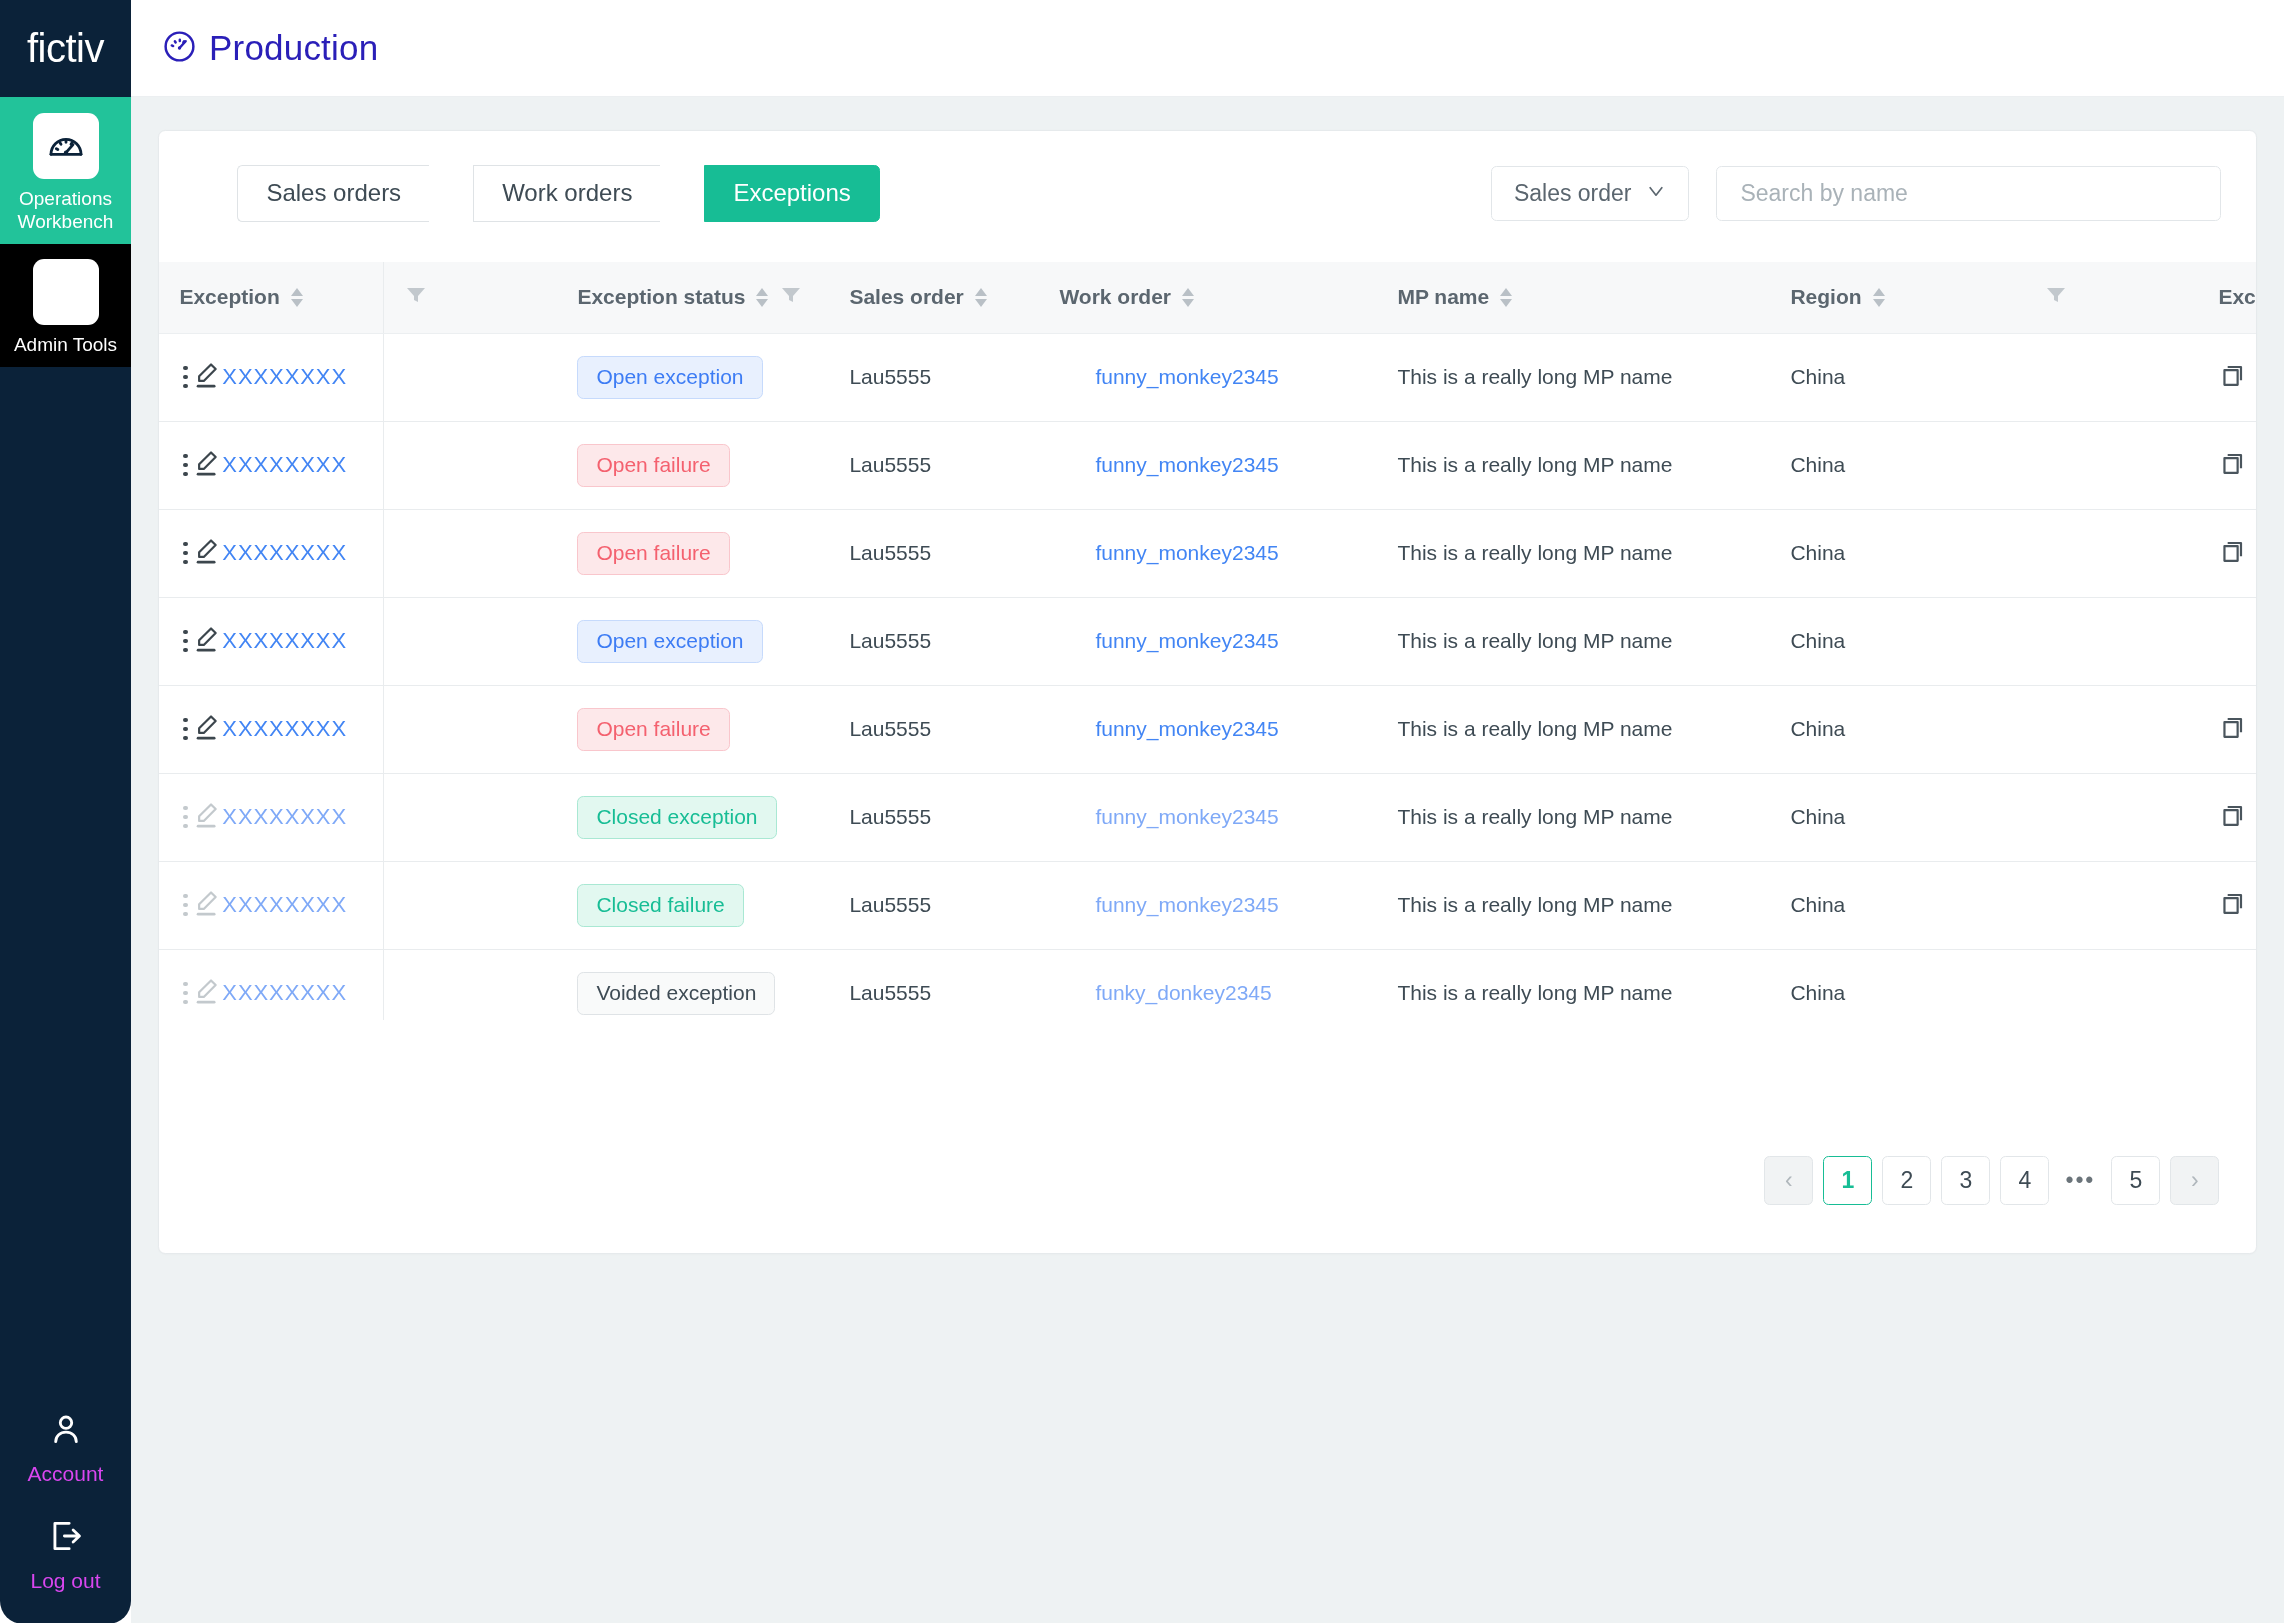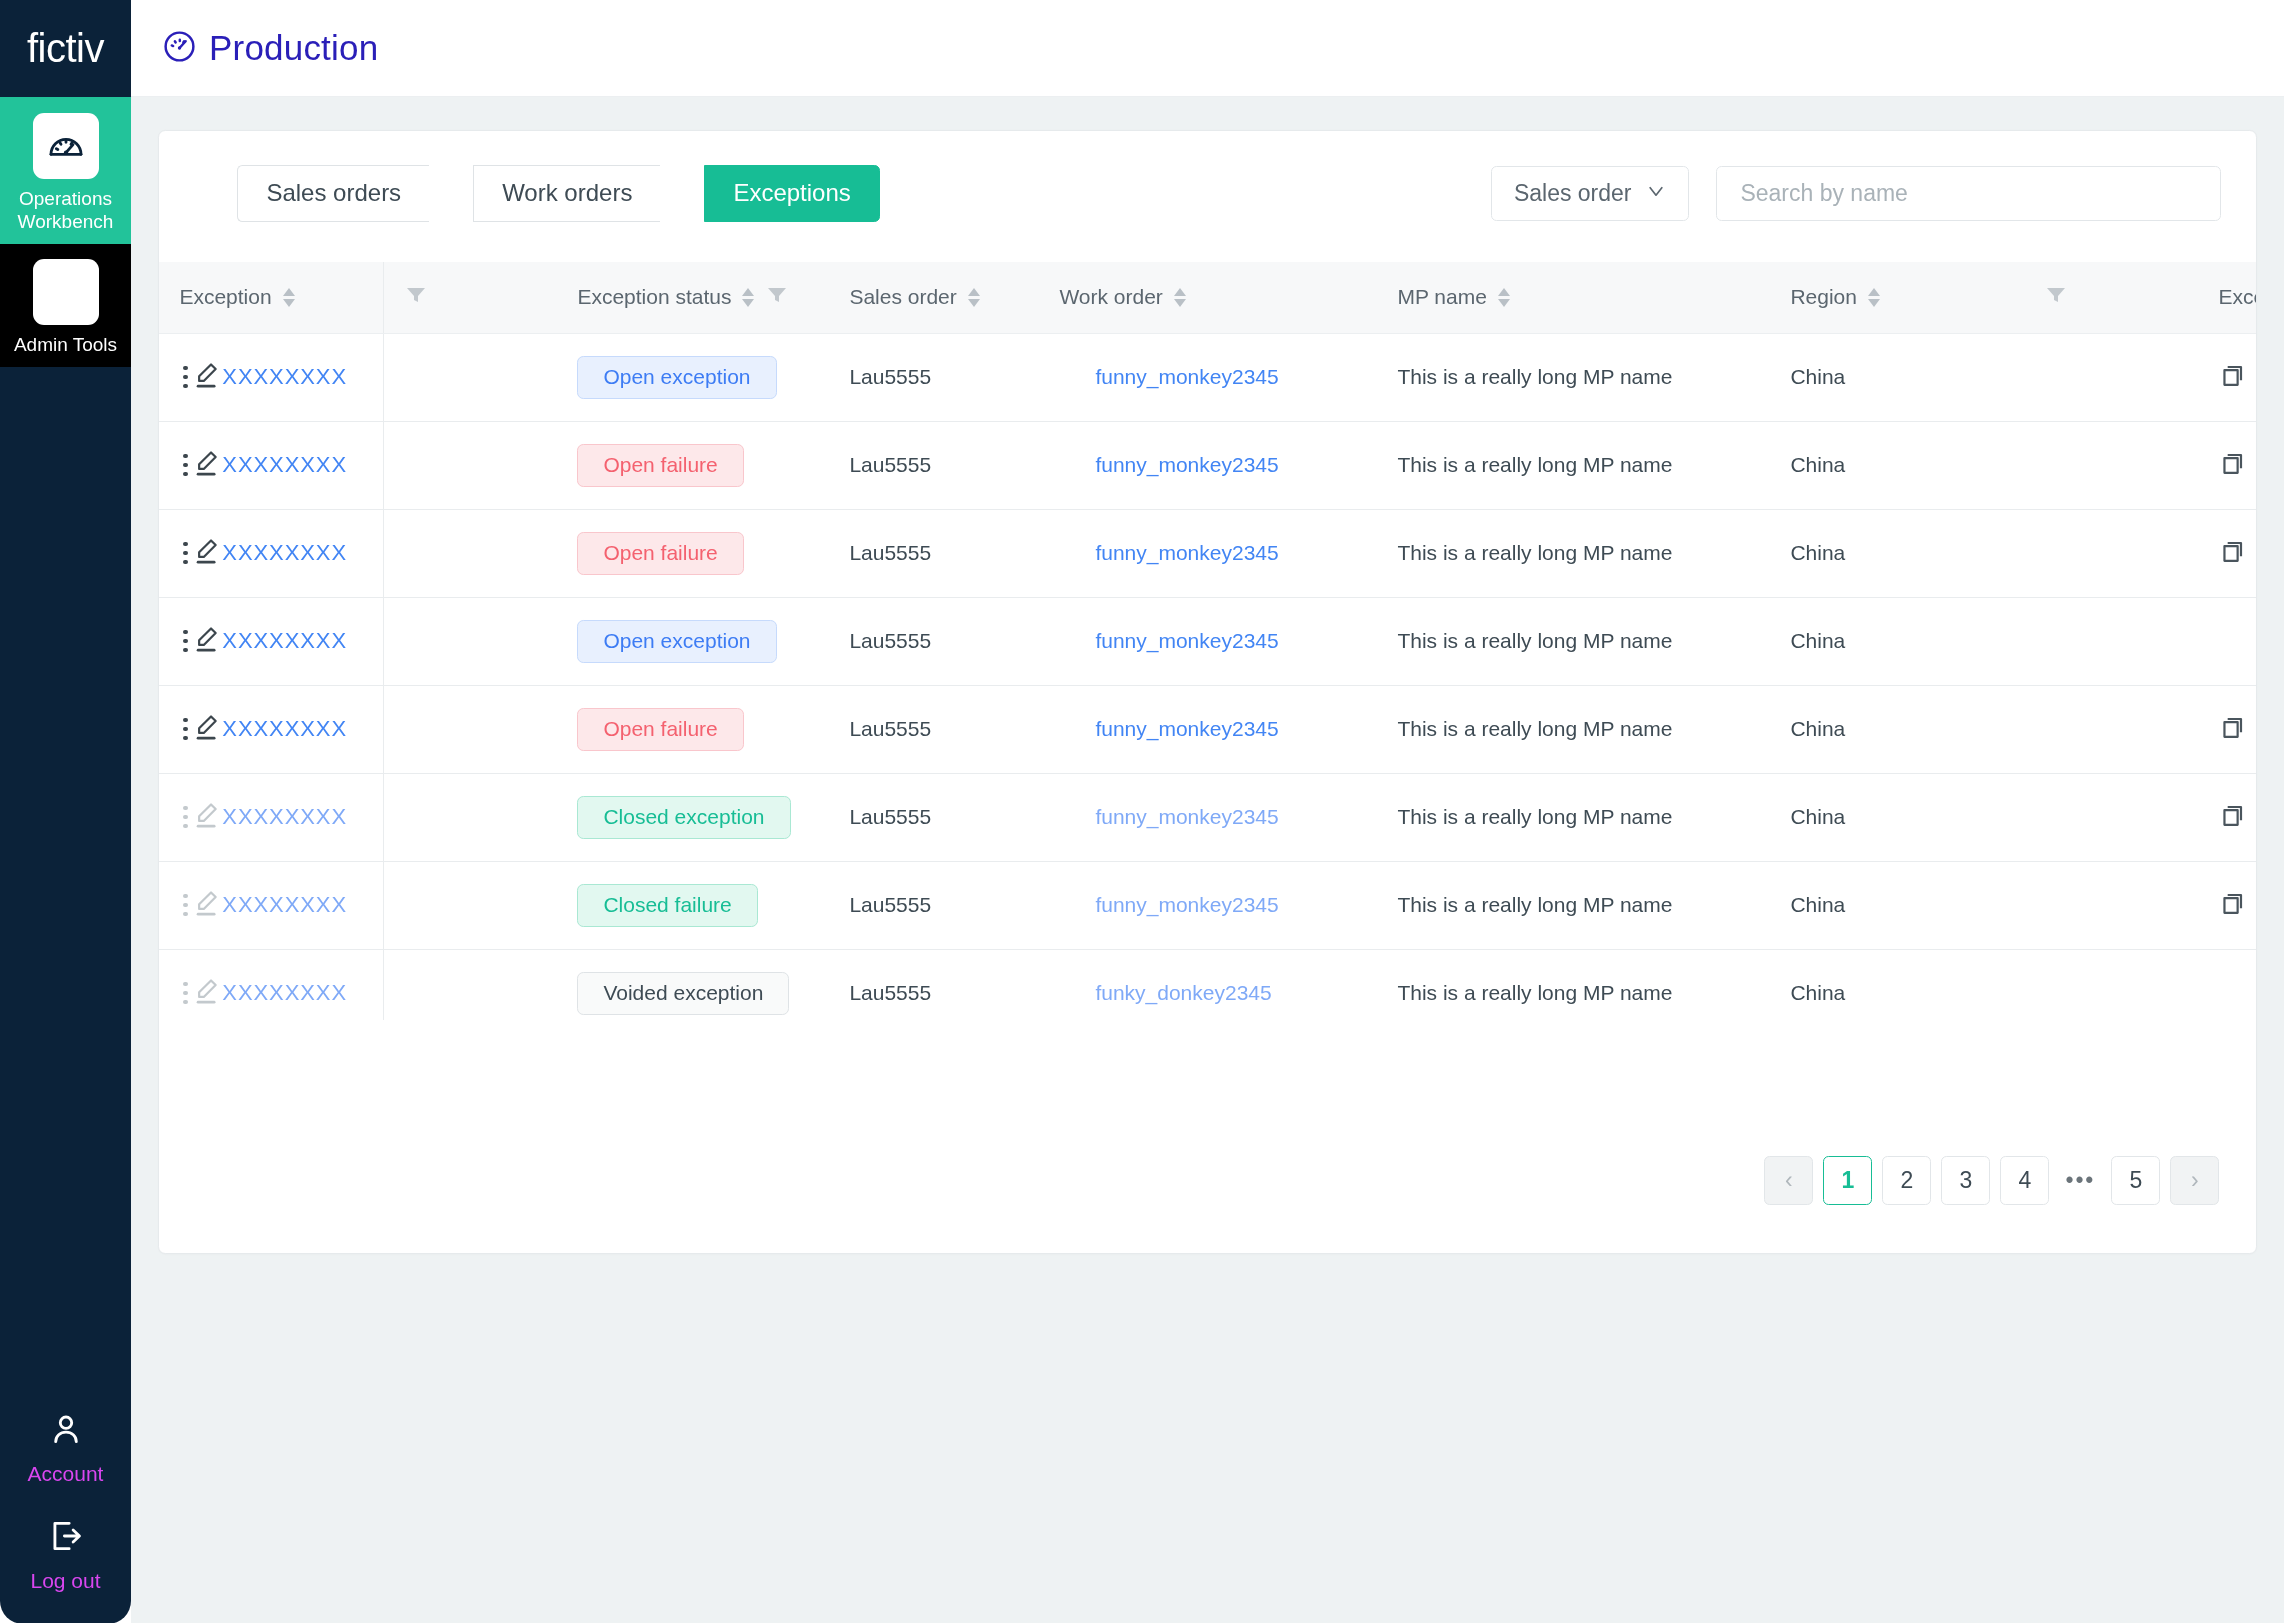--- a/index.html
+++ b/index.html
@@ -92,21 +92,21 @@
   .search-box input {
     border: none; outline: none; width: 100%; font-size: 23px; color: #3e4b54;
     font-family: "Liberation Sans", sans-serif; background: transparent;
   }
   .search-box input::placeholder { color: #a9b2b8; }
 
   
   .table-wrap { margin-top: 40px; position: relative; width: 100%; height: 758px; overflow: hidden; }
   table.grid { border-collapse: collapse; table-layout: fixed; width: 2175px; }
   table.grid th {
-    background: #f7f8f9; height: 71px; font-weight: normal; font-size: 21px;
+    background: #f7f8f9; height: 71px; font-weight: bold; font-size: 21px;
     color: #5b666f; text-align: left; padding: 0 0 0 20px; vertical-align: middle;
     border-bottom: 0.9px solid #eceff1;
   }
   table.grid td {
     height: 88px; font-size: 21px; color: #3e4b54; padding: 0 0 0 20px;
     vertical-align: middle; border-bottom: 0.9px solid #e9ecee; background: #fff;
   }
   tr.row:last-child td { border-bottom: 0.9px solid #e9ecee; }
 
   .th-inner { display: flex; align-items: center; gap: 11px; }
@@ -135,21 +135,21 @@
   .kebab span { width: 4.6px; height: 4.6px; border-radius: 50%; background: #3c464d; display: block; }
   .kebab.dim span { background: #c3c9cd; }
 
   .xlink { color: #4285f4; font-size: 22px; letter-spacing: 0.9px; cursor: pointer; }
   .xlink.dim { color: #7fa9f7; }
   .wolink { color: #4285f4; font-size: 21px; cursor: pointer; margin-left: 36px; }
   .wolink.dim { color: #7fa9f7; }
 
   .badge {
     display: inline-flex; align-items: center; justify-content: center;
-    height: 43px; padding: 0 25px; border-radius: 6.4px; font-size: 21px;
+    height: 43px; padding: 0 18px; border-radius: 6.4px; font-size: 21px;
     border: 0.9px solid transparent; white-space: nowrap;
   }
   .badge.open-exception { background: #e8f0fe; border-color: #c6dafc; color: #3d7cf4; }
   .badge.open-failure  { background: #fde8ea; border-color: #f9c6cc; color: #f4616f; }
   .badge.closed        { background: #e2f8f0; border-color: #a9e8d3; color: #17bd95; }
   .badge.voided        { background: #f9fafa; border-color: #dfe3e6; color: #3e4b54; }
 
   .copy-cell { text-align: left; }
   .filter-ico { cursor: pointer; }
 

